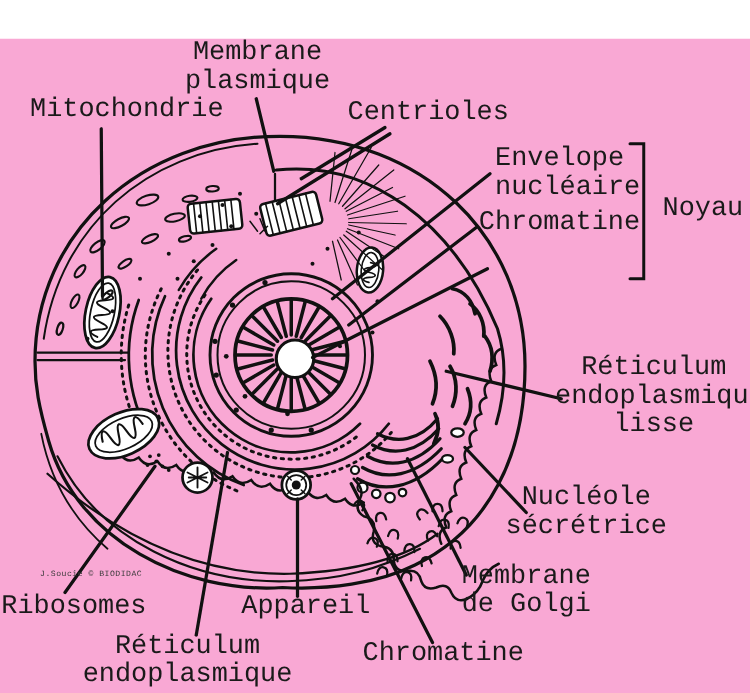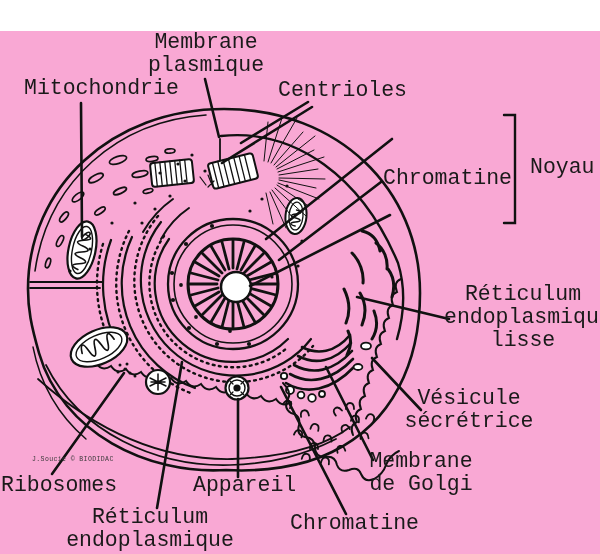--- a/index.html
+++ b/index.html
@@ -229,26 +229,28 @@
     <path d="M52,443 L124,342"></path>
   </g>
 
   <path stroke-width="2.4" d="M504,84 L515,84 L515,192 L504,192"></path>
 </svg>
 
 <div class="lbl center" style="left:136px;top:0px;width:140px;">Membrane
 plasmique</div>
 <div class="lbl" style="left:278px;top:48px;">Centrioles</div>
 <div class="lbl" style="left:24px;top:46px;">Mitochondrie</div>
+<div class="lbl" style="left:396px;top:85px;">Envelope
+nucléaire</div>
 <div class="lbl" style="left:383px;top:136px;text-align:right;">Chromatine</div>
 <div class="lbl" style="left:530px;top:125px;">Noyau</div>
 <div class="lbl center" style="left:444px;top:252px;width:158px;">Réticulum
 endoplasmique
 lisse</div>
-<div class="lbl center" style="left:404px;top:356px;width:130px;">Vésicule
+<div class="lbl center" style="left:404px;top:356px;width:130px;">Nucléole
 sécrétrice</div>
 <div class="lbl center" style="left:364px;top:419px;width:114px;">Membrane
 de Golgi</div>
 <div class="lbl" style="left:290px;top:481px;">Chromatine</div>
 <div class="lbl" style="left:193px;top:443px;">Appareil</div>
 <div class="lbl center" style="left:64px;top:475px;width:172px;">Réticulum
 endoplasmique
 rugueux</div>
 <div class="lbl" style="left:1px;top:443px;">Ribosomes</div>
 <div class="attr" style="left:32px;top:425px;">J.Soucie © BIODIDAC</div>

